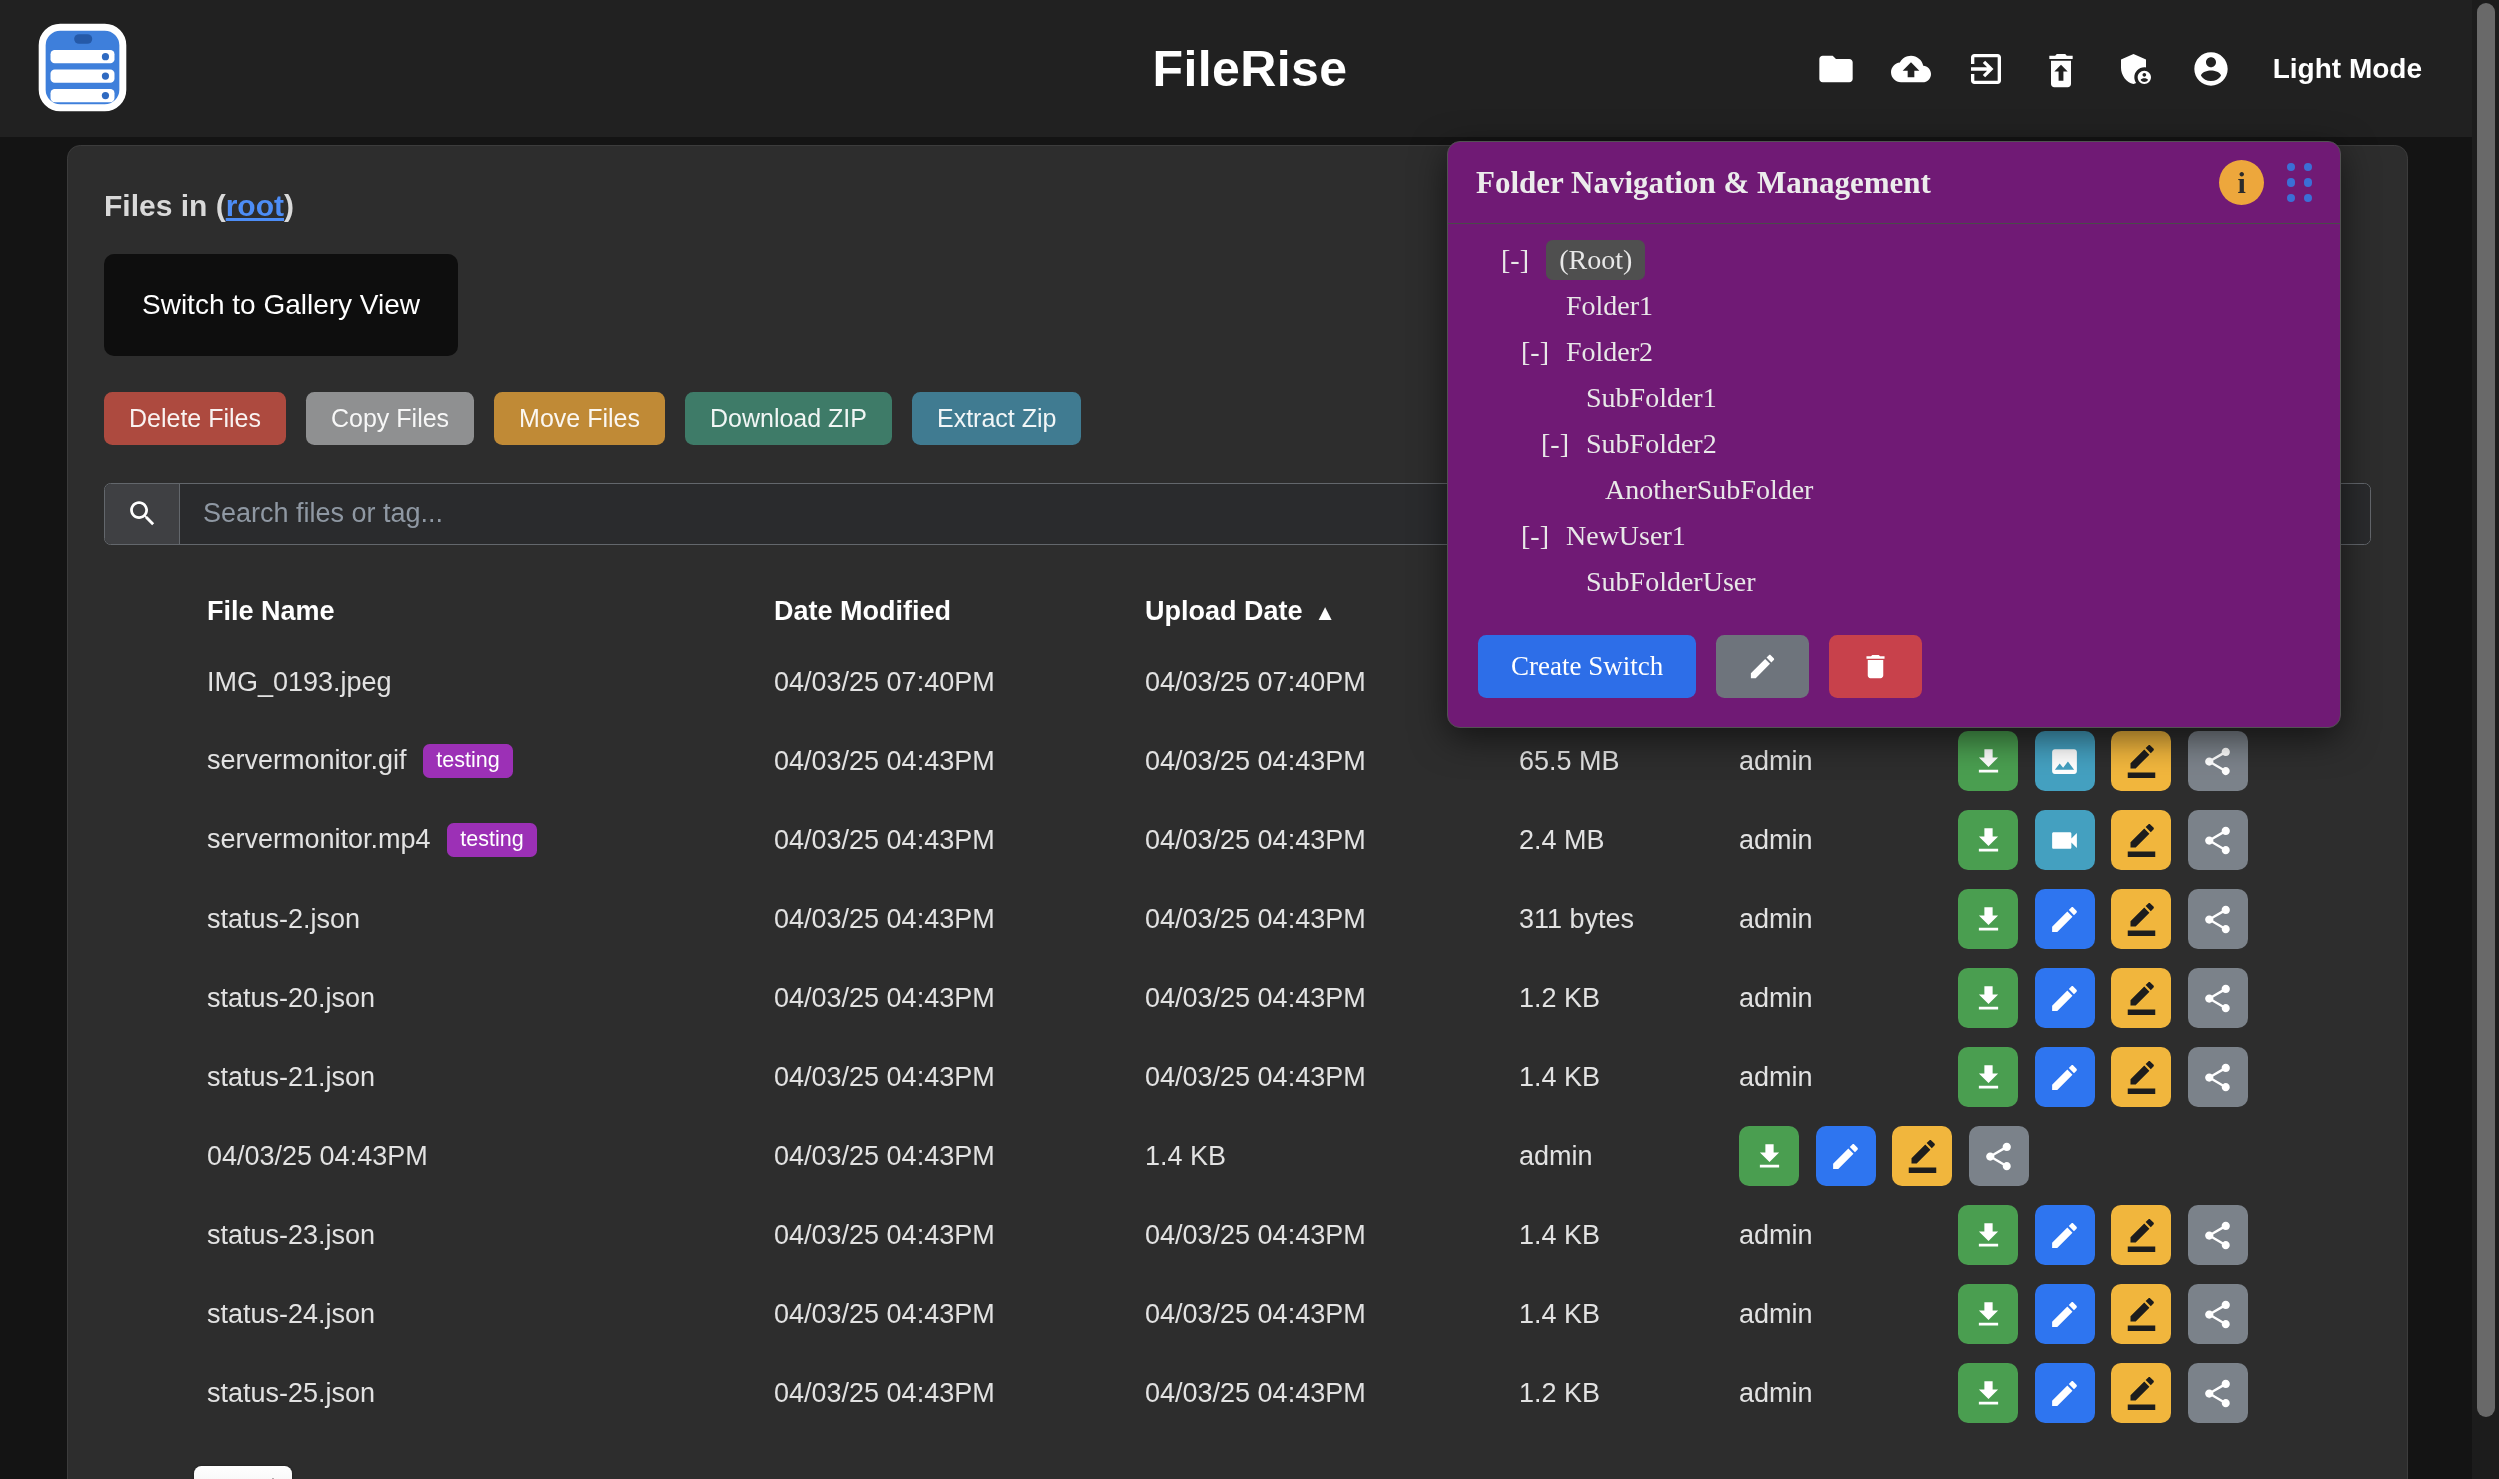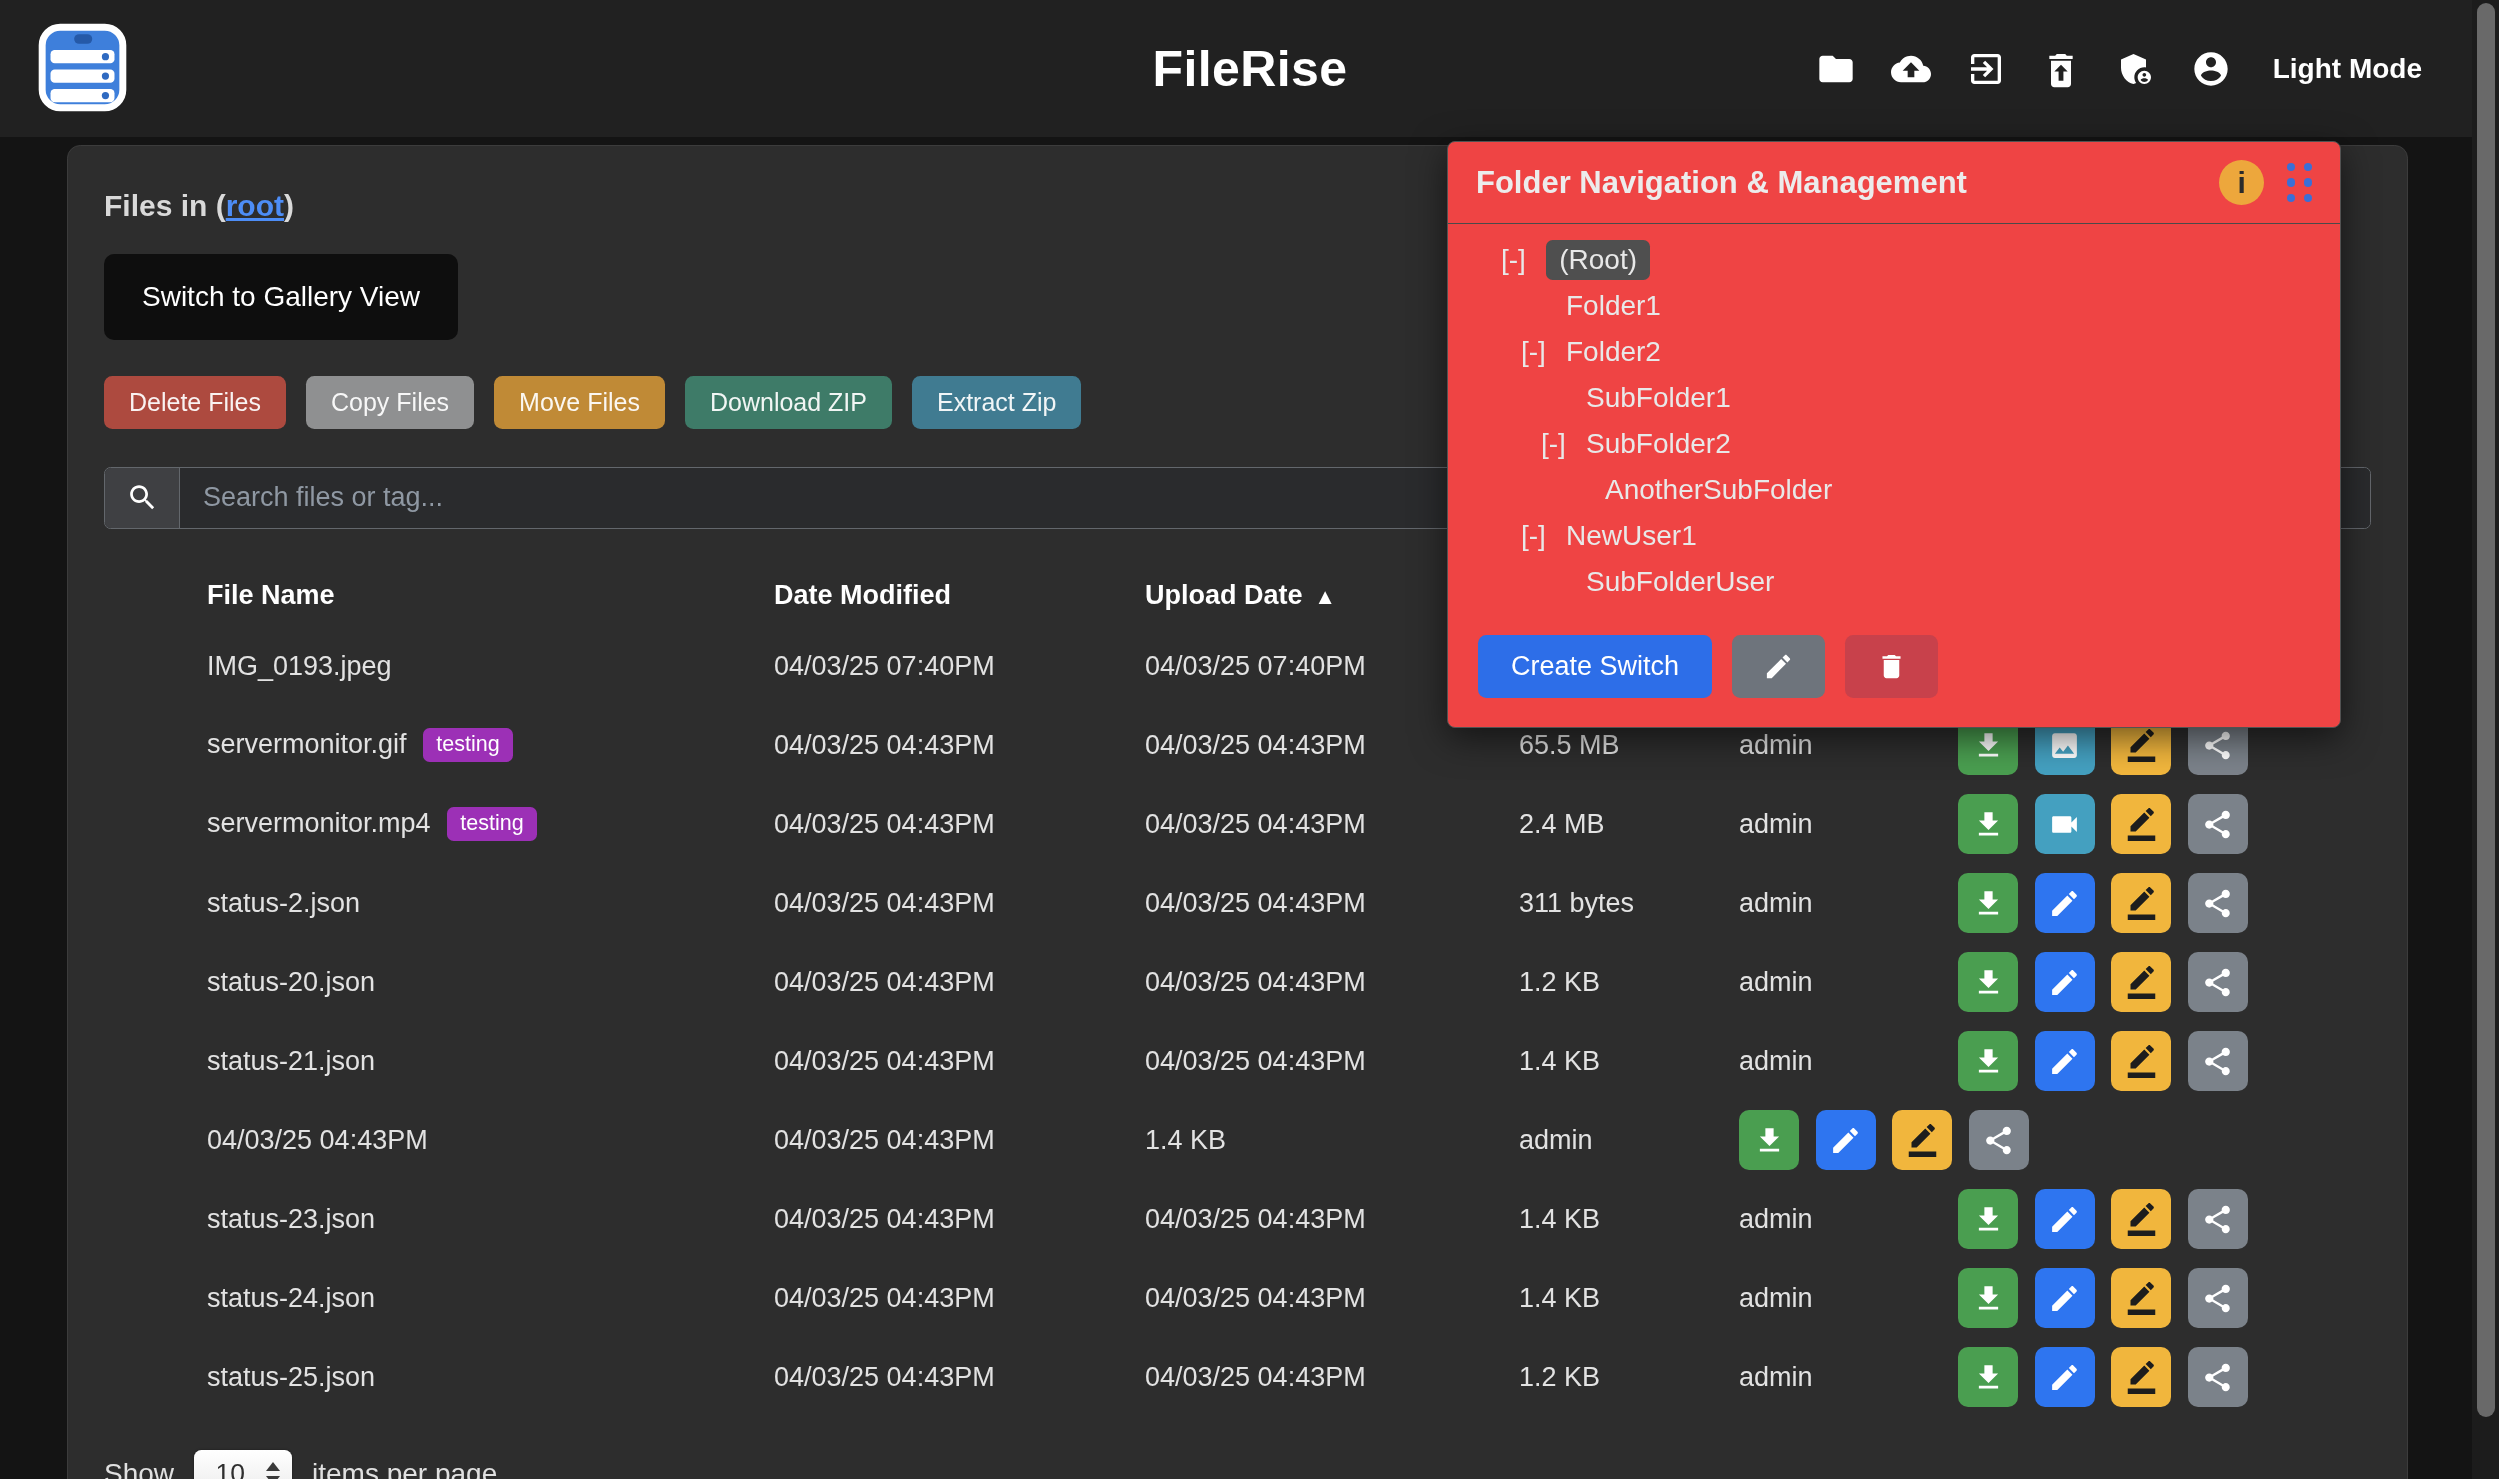--- a/index.html
+++ b/index.html
@@ -18,21 +18,21 @@
   .top-icons{display:flex;align-items:center;gap:35px;}
   .top-icon{width:40px;height:40px;color:#ffffff;display:flex;align-items:center;justify-content:center;}
   .top-icon svg{width:40px;height:40px;}
   .lightmode{font-size:28px;font-weight:600;color:#ffffff;margin-left:6.6px;}
 
   
   .card{position:absolute;left:67px;top:145px;width:2341px;height:1397px;box-sizing:border-box;
     background:#2d2d2d;border:0.8px solid #3c3c3c;border-radius:13.2px;padding:33px 36px 0 36px;}
   .heading{font-size:30px;font-weight:bold;color:#d9d9d9;line-height:53px;}
   .h-link{color:var(--link);text-decoration:underline;cursor:pointer;}
-  .gallery-btn{margin-top:21.5px;width:fit-content;height:78px;line-height:78px;padding:4px 38px;background:#0e0e0e;
+  .gallery-btn{margin-top:21.5px;width:fit-content;height:78px;line-height:78px;padding:12px 38px;background:#0e0e0e;
     color:#ffffff;font-size:28px;border-radius:10px;cursor:pointer;}
   .bulk-row{display:flex;gap:20px;margin-top:36px;}
   .bulk-btn{height:53px;padding:0 25px;border-radius:8.3px;font-size:25px;color:rgba(255,255,255,0.93);
     display:flex;align-items:center;cursor:pointer;}
   .bulk-btn.delete{background:var(--bulk_delete);}
   .bulk-btn.copy{background:var(--bulk_copy);}
   .bulk-btn.move{background:var(--bulk_move);}
   .bulk-btn.zip{background:var(--bulk_zip);}
   .bulk-btn.extract{background:var(--bulk_extract);}
 
@@ -68,21 +68,21 @@
   .select{width:98px;height:48px;background:linear-gradient(#ffffff,#eaeaea);border-radius:7.4px;
     display:flex;align-items:center;color:#2f2f2f;font-size:26.5px;padding:0 11.6px 0 21.5px;box-sizing:border-box;
     box-shadow:0 0.8px 2.5px rgba(0,0,0,0.45);cursor:pointer;}
   .select .val{flex:1;}
   .stepper{display:flex;flex-direction:column;gap:5.8px;align-items:center;}
   .stepper .up{width:0;height:0;border-left:7.4px solid transparent;border-right:7.4px solid transparent;border-bottom:9px solid #3a3a3a;}
   .stepper .down{width:0;height:0;border-left:7.4px solid transparent;border-right:7.4px solid transparent;border-top:9px solid #3a3a3a;}
 
   
   .panel{position:absolute;left:1447px;top:141px;width:894px;height:587px;box-sizing:border-box;
-    background:#ef4444;border:0.8px solid #525252;border-radius:8px;box-shadow:0 10px 35px rgba(0,0,0,0.55);z-index:10;}
+    background:#701a75;border:0.8px solid #525252;border-radius:13px;box-shadow:0 10px 35px rgba(0,0,0,0.55);z-index:10;font-family:Liberation Serif, serif;}
   .panel-head{height:81px;display:flex;align-items:center;padding:0 28px;border-bottom:0.8px solid #4a4a4a;}
   .panel-title{font-size:31px;font-weight:bold;color:#ececec;flex:1;}
   .info-badge{width:45px;height:45px;border-radius:50%;background:var(--info);color:#2b2b2b;font-weight:bold;
     font-size:30px;display:flex;align-items:center;justify-content:center;cursor:pointer;}
   .drag{display:grid;grid-template-columns:repeat(2,8.3px);grid-auto-rows:8.3px;gap:7.4px 8.3px;margin-left:23px;cursor:grab;}
   .drag i{background:var(--drag_dots);border-radius:50%;display:block;}
   .tree{padding-top:13.2px;}
   .tree-item{height:46px;display:flex;align-items:center;font-size:28px;color:#e8e8e8;}
   .tree-toggle{display:inline-block;width:45px;cursor:pointer;flex:none;}
   .tree-spacer{display:inline-block;width:45px;flex:none;}

